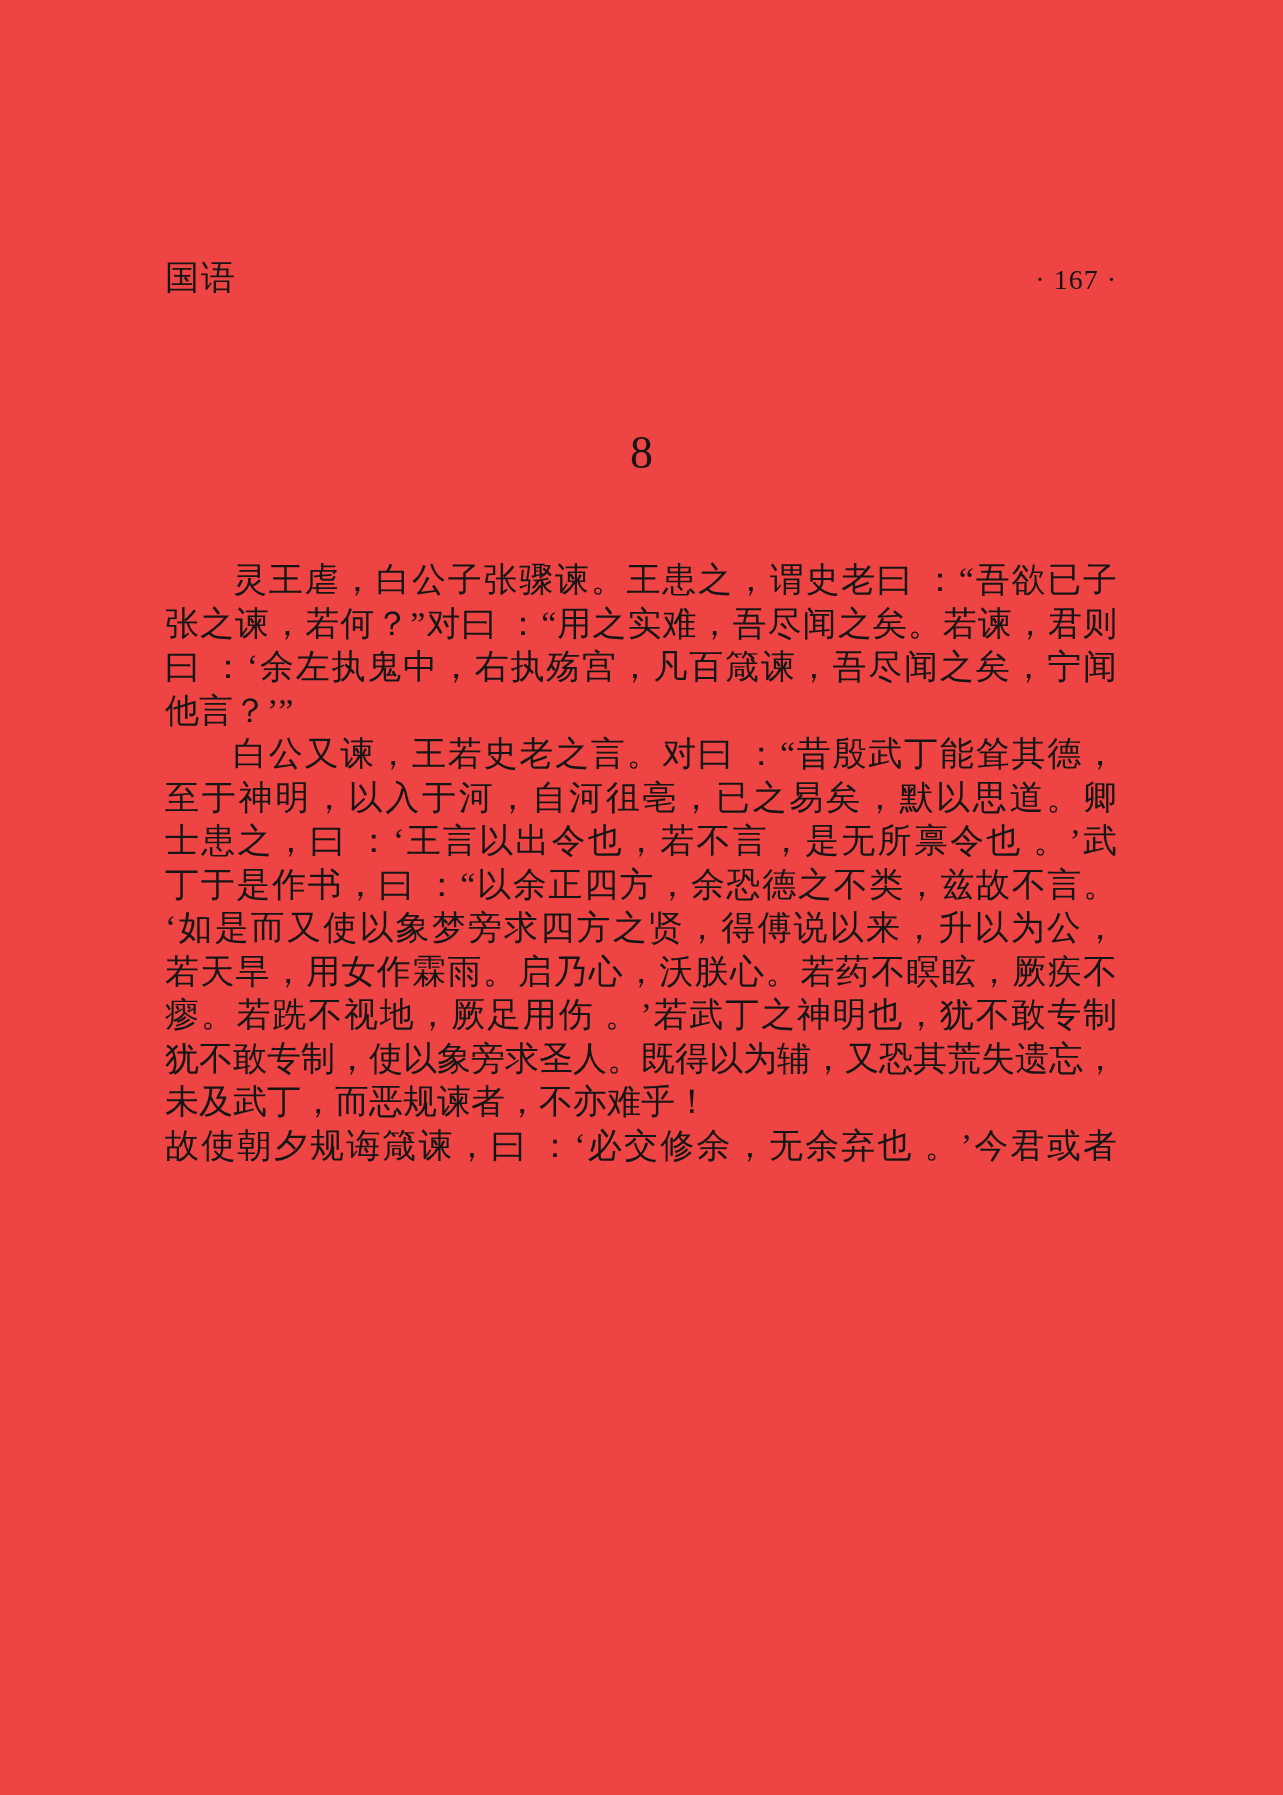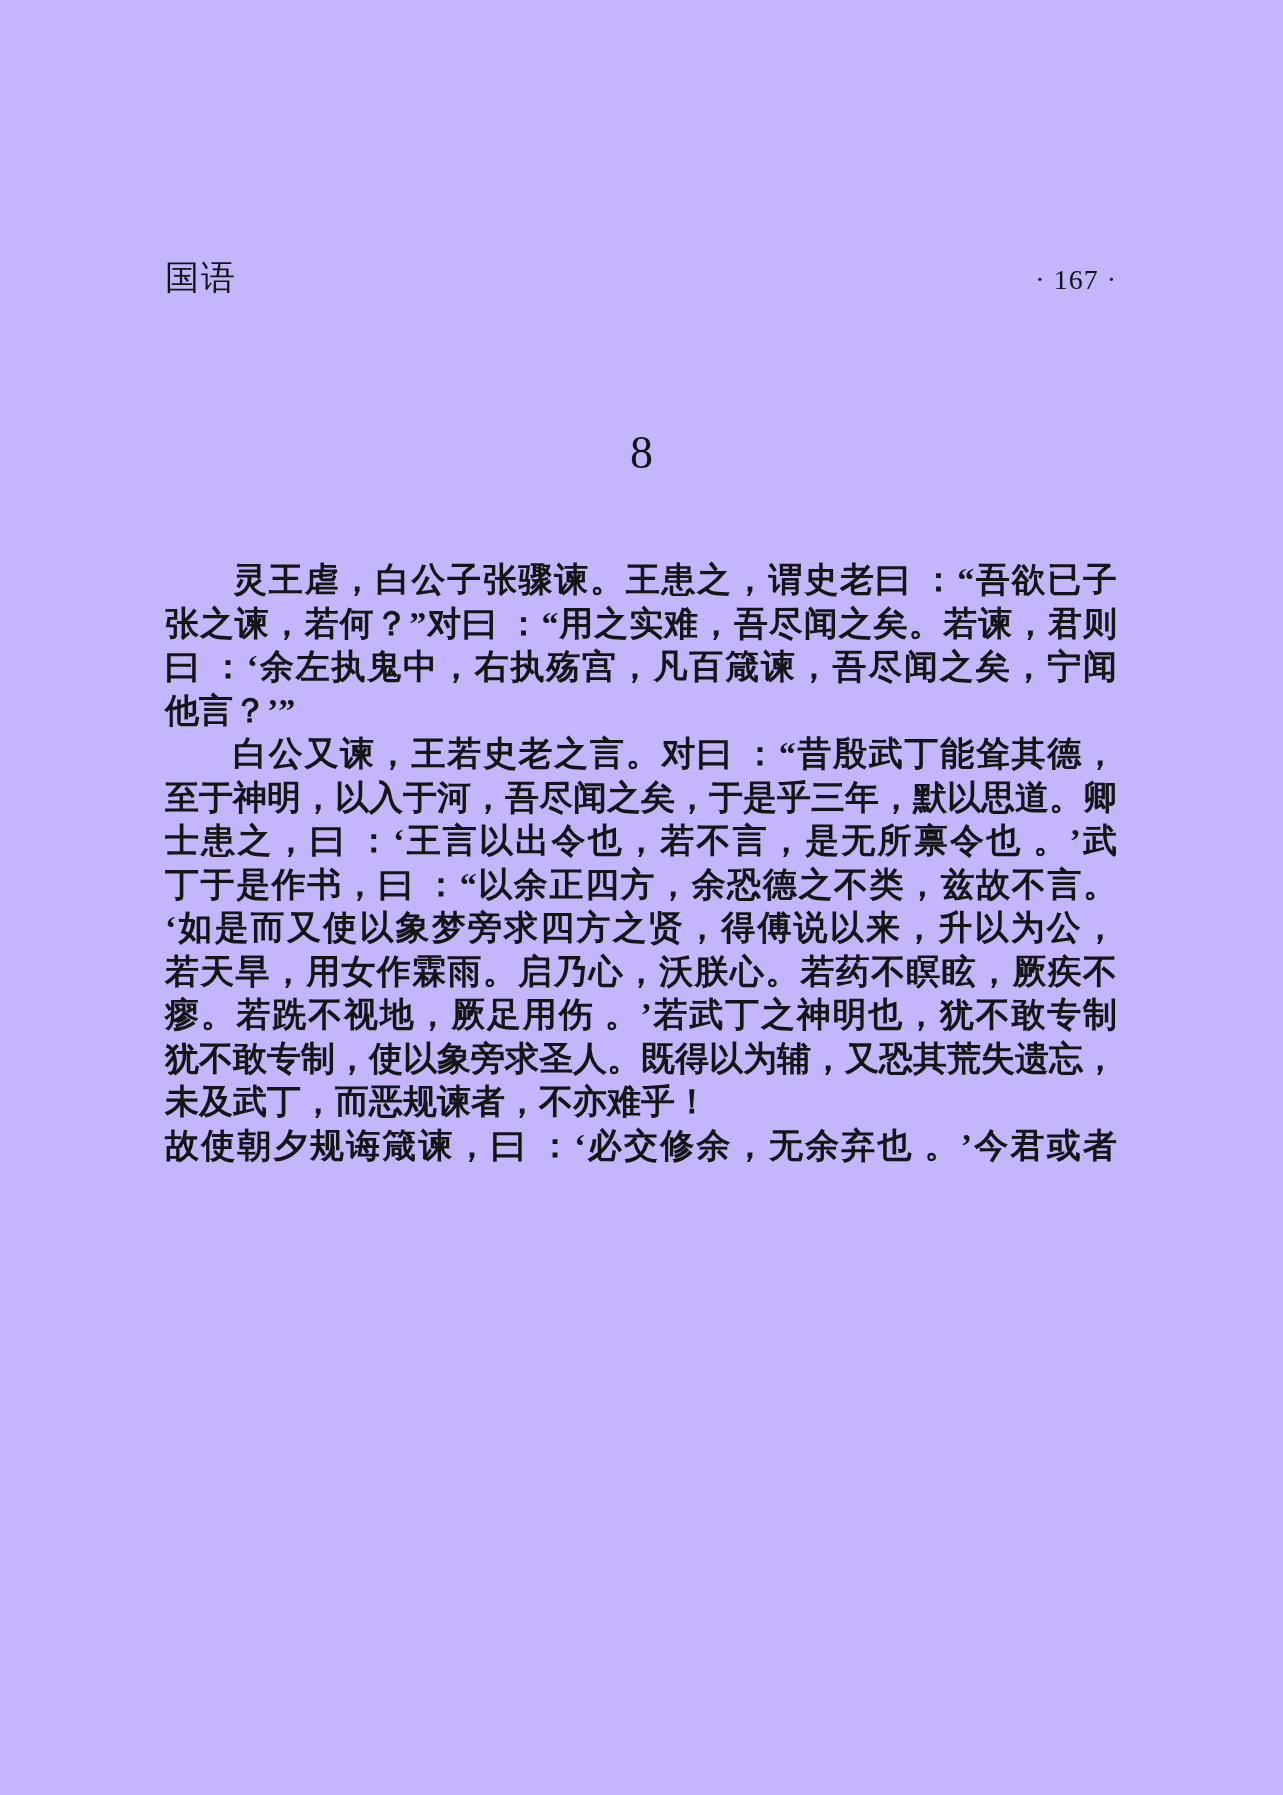--- a/index.html
+++ b/index.html
@@ -5,21 +5,21 @@
   html, body {
     margin: 0;
     padding: 0;
     background: #e8e8e8;
   }
   .page {
     position: relative;
     width: 1283px;
     height: 1795px;
     margin: 0 auto;
-    background: #c4b5fd;
+    background: #ef4444;
     color: #151515;
     font-family: "Liberation Serif", "DejaVu Serif", serif;
     overflow: hidden;
   }
   .running-header {
     position: absolute;
     top: 258px;
     left: 165px;
     width: 952px;
     display: flex;
@@ -44,21 +44,20 @@
     font-size: 46px;
     line-height: 1.1;
   }
   .body-text {
     position: absolute;
     top: 558px;
     left: 165px;
     width: 952px;
     font-size: 34px;
     line-height: 43.5px;
-    font-weight: bold;
   }
   .para {
     margin: 0;
   }
   .line {
     text-align: justify;
     text-align-last: justify;
     white-space: normal;
   }
   .line.first {
@@ -82,21 +81,21 @@
 
   <div class="body-text" id="body-text">
       <div class="para">
         <div class="line first">灵王虐，白公子张骤谏。王患之，谓史老曰 ：“吾欲已子</div>
         <div class="line">张之谏，若何？”对曰 ：“用之实难，吾尽闻之矣。若谏，君则</div>
         <div class="line">曰 ：‘余左执鬼中，右执殇宫，凡百箴谏，吾尽闻之矣，宁闻</div>
         <div class="line last">他言？’”</div>
       </div>
       <div class="para">
         <div class="line first">白公又谏，王若史老之言。对曰 ：“昔殷武丁能耸其德，</div>
-        <div class="line">至于神明，以入于河，吾尽闻之矣，于是乎三年，默以思道。卿</div>
+        <div class="line">至于神明，以入于河，自河徂亳，已之易矣，默以思道。卿</div>
         <div class="line">士患之，曰 ：‘王言以出令也，若不言，是无所禀令也 。’武</div>
         <div class="line">丁于是作书，曰 ：“以余正四方，余恐德之不类，兹故不言。</div>
         <div class="line">‘如是而又使以象梦旁求四方之贤，得傅说以来，升以为公，</div>
         <div class="line">若天旱，用女作霖雨。启乃心，沃朕心。若药不瞑眩，厥疾不</div>
         <div class="line">瘳。若跣不视地，厥足用伤 。’若武丁之神明也，犹不敢专制</div>
         <div class="line">犹不敢专制，使以象旁求圣人。既得以为辅，又恐其荒失遗忘，</div>
         <div class="line last">未及武丁，而恶规谏者，不亦难乎！</div>
         <div class="line">故使朝夕规诲箴谏，曰 ：‘必交修余，无余弃也 。’今君或者</div>
       </div>
     </div>

